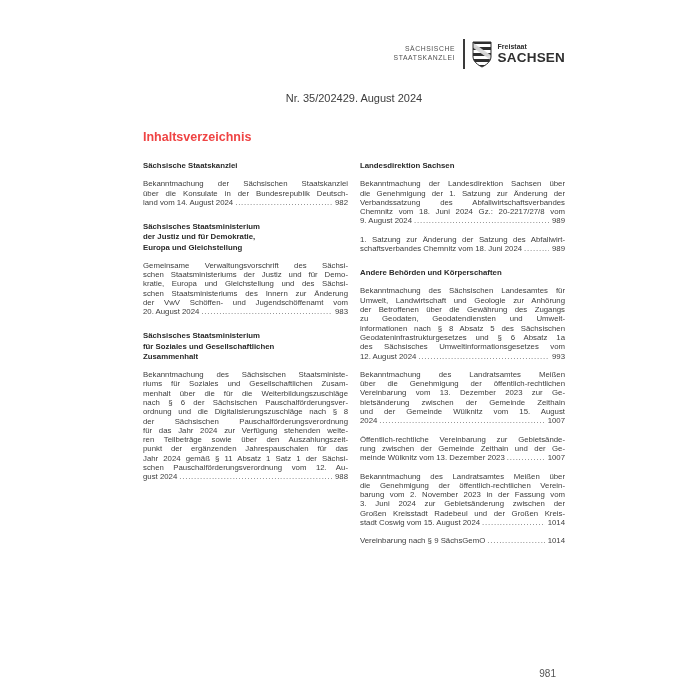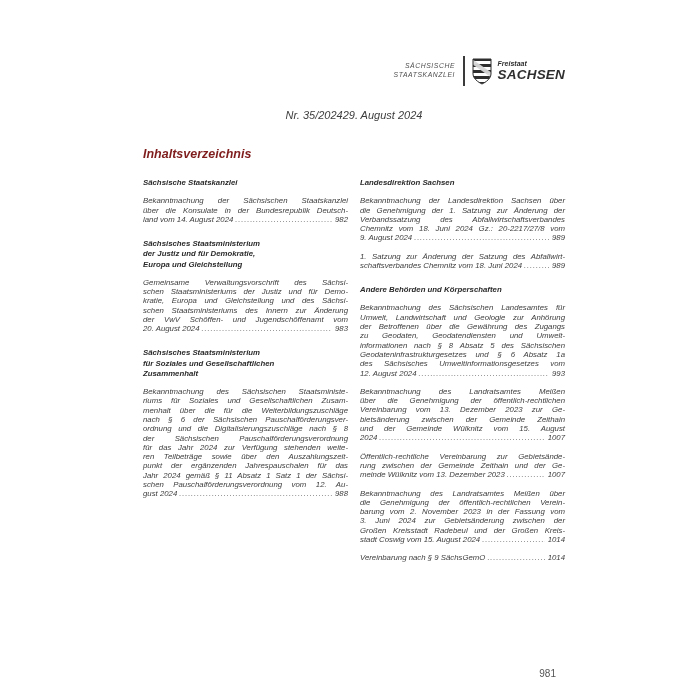--- a/index.html
+++ b/index.html
@@ -2,34 +2,34 @@
 <html><head>
 <meta charset="utf-8">
 <style>
   html,body{margin:0;padding:0;}
   body{
     width:700px;height:700px;background:#ffffff;
     font-family:"Liberation Sans","DejaVu Sans",sans-serif;
     color:#3d3d3d;overflow:hidden;
   }
   .page{position:relative;width:700px;height:700px;background:#ffffff;}
-  .content{position:absolute;left:143px;top:18px;width:422px;font-style:italic;}
+  .content{position:absolute;left:143px;top:1px;width:422px;}
 
   
   .logo-row{display:flex;justify-content:flex-end;align-items:center;margin-top:36px;height:34px;}
   .logo-agency{text-align:right;font-size:6.8px;line-height:8.6px;letter-spacing:0.6px;color:#4f4f4f;margin-right:8px;}
   .logo-divider{width:1.5px;height:30px;background:#3a3a3a;margin-right:7px;}
   .logo-shield{margin-right:6px;display:block;}
   .logo-state{display:flex;flex-direction:column;justify-content:center;color:#2f2f2f;}
   .state-prefix{font-size:7px;font-weight:bold;line-height:8px;}
   .state-name{font-size:13.5px;font-weight:bold;line-height:14px;letter-spacing:0.2px;}
 
   .doc-title{margin-top:44px;text-align:center;font-size:18px;font-weight:bold;color:#2b2b2b;letter-spacing:0.2px;line-height:22px;}
   .issue-row{display:flex;justify-content:center;margin-top:21px;font-size:11px;color:#3d3d3d;line-height:13px;}
-  .toc-heading{margin-top:25px;font-size:12.5px;font-weight:bold;color:#7f1d1d;line-height:15px;}
+  .toc-heading{margin-top:25px;font-size:12.5px;font-weight:bold;color:#ef4444;line-height:15px;}
 
   
   .columns{display:grid;grid-template-columns:1fr 1fr;column-gap:12px;margin-top:16px;}
   .col{min-width:0;}
   .section-heading{margin-top:15px;margin-bottom:8px;}
   .col > .section-heading:first-child{margin-top:0;}
   .hline{font-weight:bold;color:#2b2b2b;font-size:7.8px;line-height:10.2px;}
   .entry{margin-bottom:9px;font-size:7.8px;line-height:9.3px;color:#3d3d3d;}
   .jline{text-align:justify;text-align-last:justify;-moz-text-align-last:justify;}
   .lastline{display:flex;align-items:center;}

